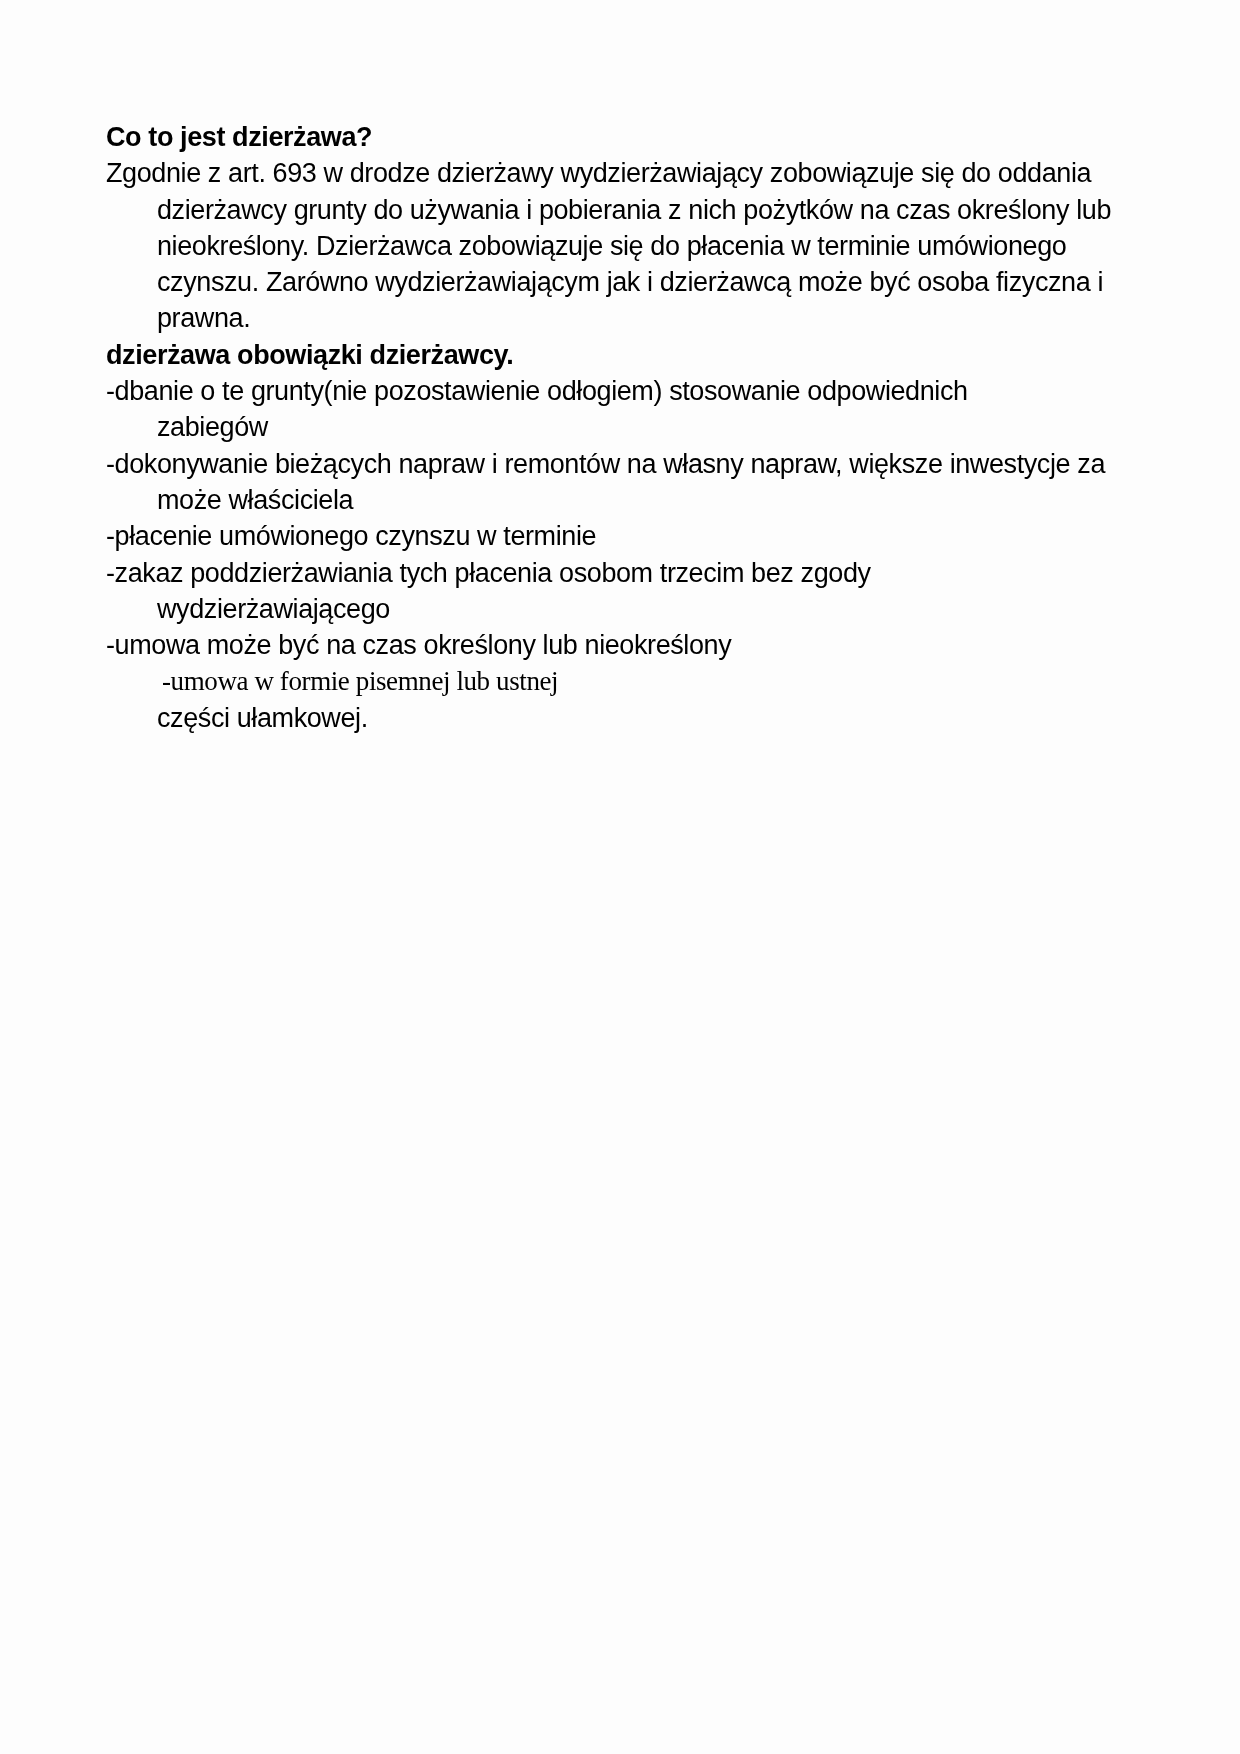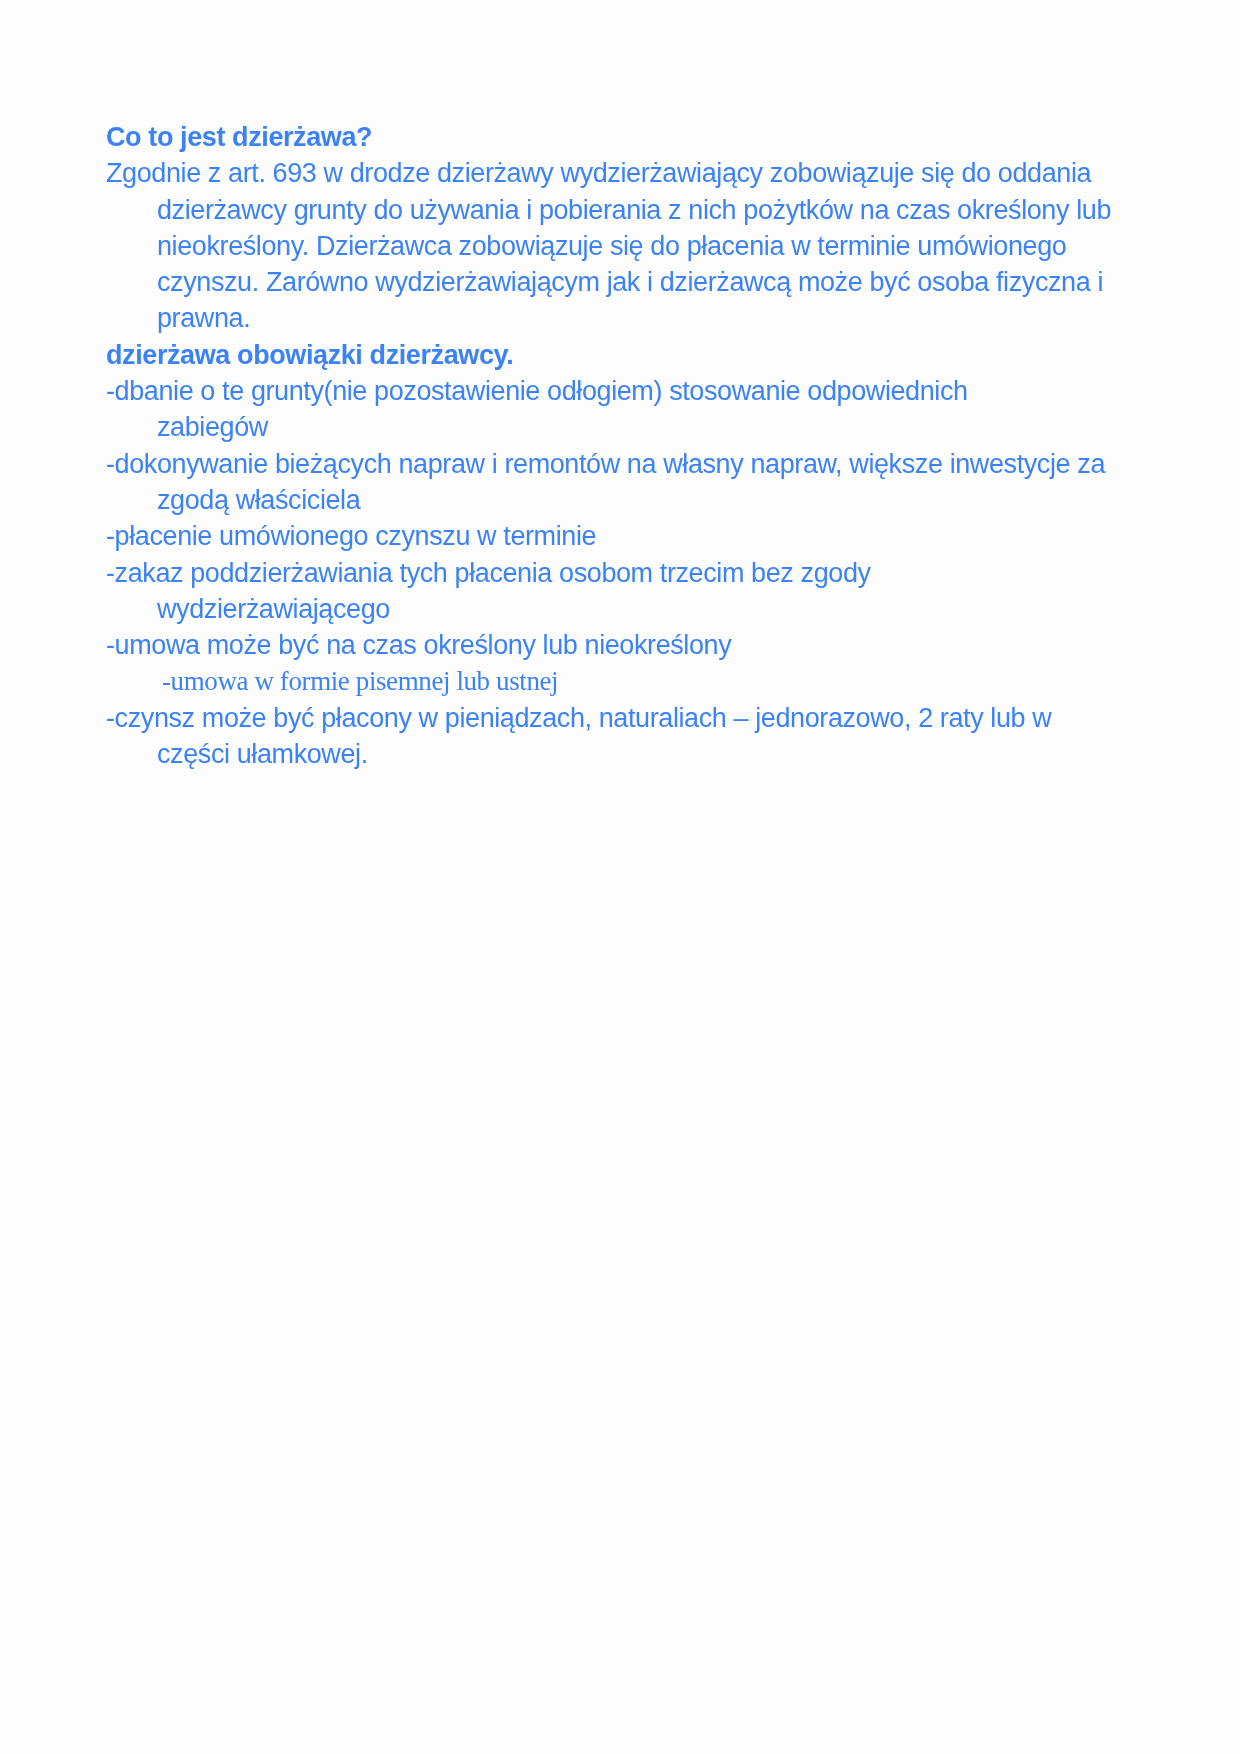--- a/index.html
+++ b/index.html
@@ -37,33 +37,32 @@
     font-weight: 700;
   }
   .indent-0 { margin-left: 0; }
   .indent-1 { margin-left: 51px; }
   .indent-2 { margin-left: 56px; font-family: Liberation Serif, serif; }
 </style>
 </head>
 <body style="background: rgb(253, 253, 253);">
 
 <div class="page">
-  <div class="text-content" style="color: #3b82f6;">
+  <div class="text-content" style="color: #000000;">
       <div class="line indent-0 bold">Co to jest dzierżawa?</div>
       <div class="line indent-0">Zgodnie z art. 693 w drodze dzierżawy wydzierżawiający zobowiązuje się do oddania</div>
       <div class="line indent-1">dzierżawcy grunty do używania i pobierania z nich pożytków na czas określony lub</div>
       <div class="line indent-1">nieokreślony. Dzierżawca zobowiązuje się do płacenia w terminie umówionego</div>
       <div class="line indent-1">czynszu. Zarówno wydzierżawiającym jak i dzierżawcą może być osoba fizyczna i</div>
       <div class="line indent-1">prawna.</div>
       <div class="line indent-0 bold">dzierżawa obowiązki dzierżawcy.</div>
       <div class="line indent-0">-dbanie o te grunty(nie pozostawienie odłogiem) stosowanie odpowiednich</div>
       <div class="line indent-1">zabiegów</div>
       <div class="line indent-0">-dokonywanie bieżących napraw i remontów na własny napraw, większe inwestycje za</div>
-      <div class="line indent-1">zgodą właściciela</div>
+      <div class="line indent-1">może właściciela</div>
       <div class="line indent-0">-płacenie umówionego czynszu w terminie</div>
       <div class="line indent-0">-zakaz poddzierżawiania tych płacenia osobom trzecim bez zgody</div>
       <div class="line indent-1">wydzierżawiającego</div>
       <div class="line indent-0">-umowa może być na czas określony lub nieokreślony</div>
       <div class="line indent-2">-umowa w formie pisemnej lub ustnej</div>
-      <div class="line indent-0">-czynsz może być płacony w pieniądzach, naturaliach – jednorazowo, 2 raty lub w</div>
       <div class="line indent-1">części ułamkowej.</div>
     </div>
 </div>
 
 </body></html>

